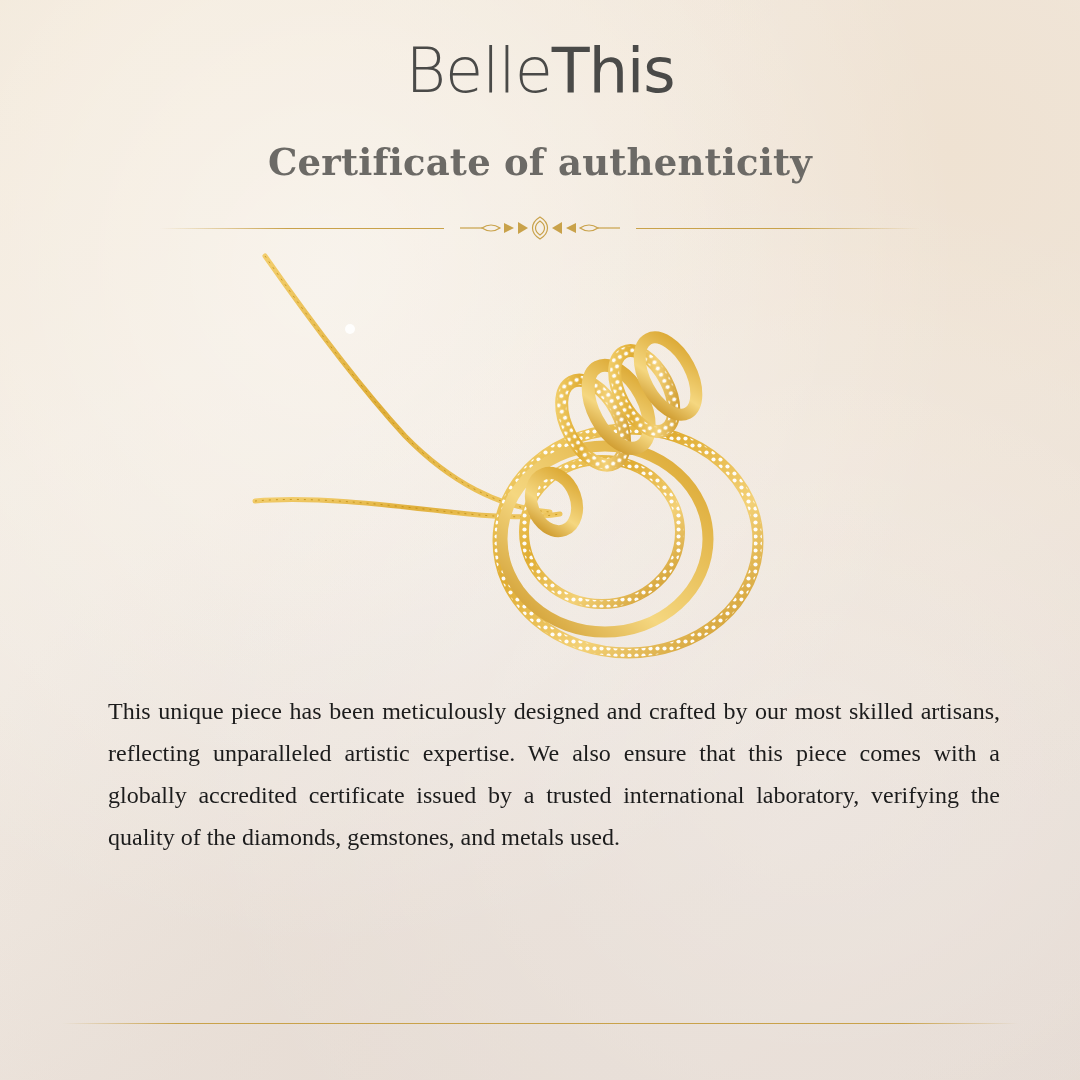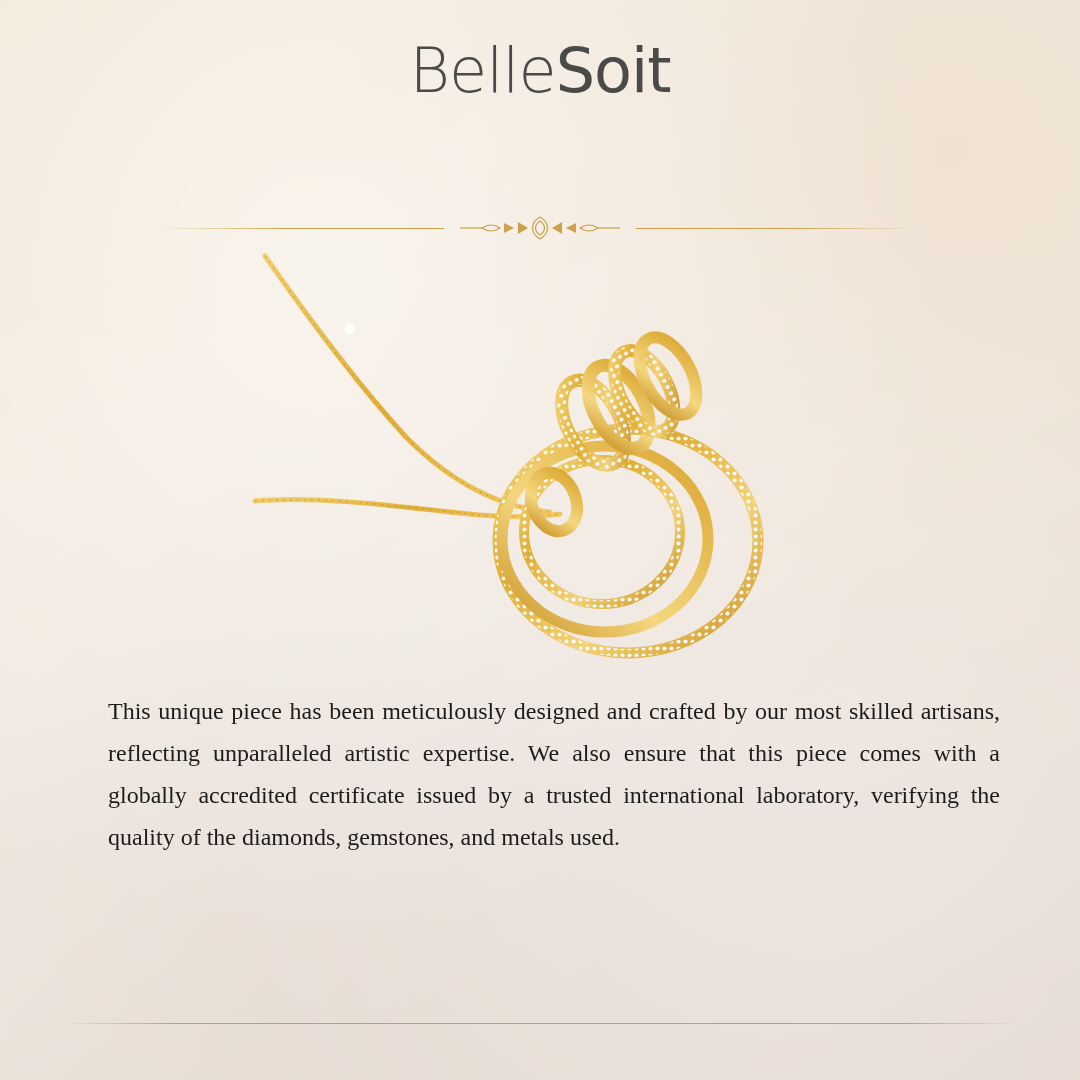--- a/index.html
+++ b/index.html
@@ -119,23 +119,24 @@
     background: linear-gradient(90deg, rgba(201,162,74,0) 0%, #c9a24a 12%, #c9a24a 88%, rgba(201,162,74,0) 100%);
   }
 </style>
 </head>
 <body>
 
 <div class="certificate">
   <div class="grain"></div>
 
   <div class="brand">
-    <span class="thin">Belle</span><span>Soit</span>
+    <span class="thin">Belle</span><span>This</span>
   </div>
 
+  <div class="cert-title">Certificate of authenticity</div>
 
   <div class="divider">
     <div class="rule"></div>
     <div class="orn">
       <svg width="180" height="34" viewBox="0 0 180 34" fill="none" stroke="#c9a24a" stroke-width="1.2">
         <path d="M90 6 C80 12, 80 22, 90 28 C100 22, 100 12, 90 6 Z"></path>
         <path d="M90 10 C84 14, 84 20, 90 24 C96 20, 96 14, 90 10 Z"></path>
         <path d="M78 17 L68 11 L68 23 Z" fill="#c9a24a" stroke="none"></path>
         <path d="M102 17 L112 11 L112 23 Z" fill="#c9a24a" stroke="none"></path>
         <path d="M64 17 L54 12 L54 22 Z" fill="#c9a24a" stroke="none"></path>

